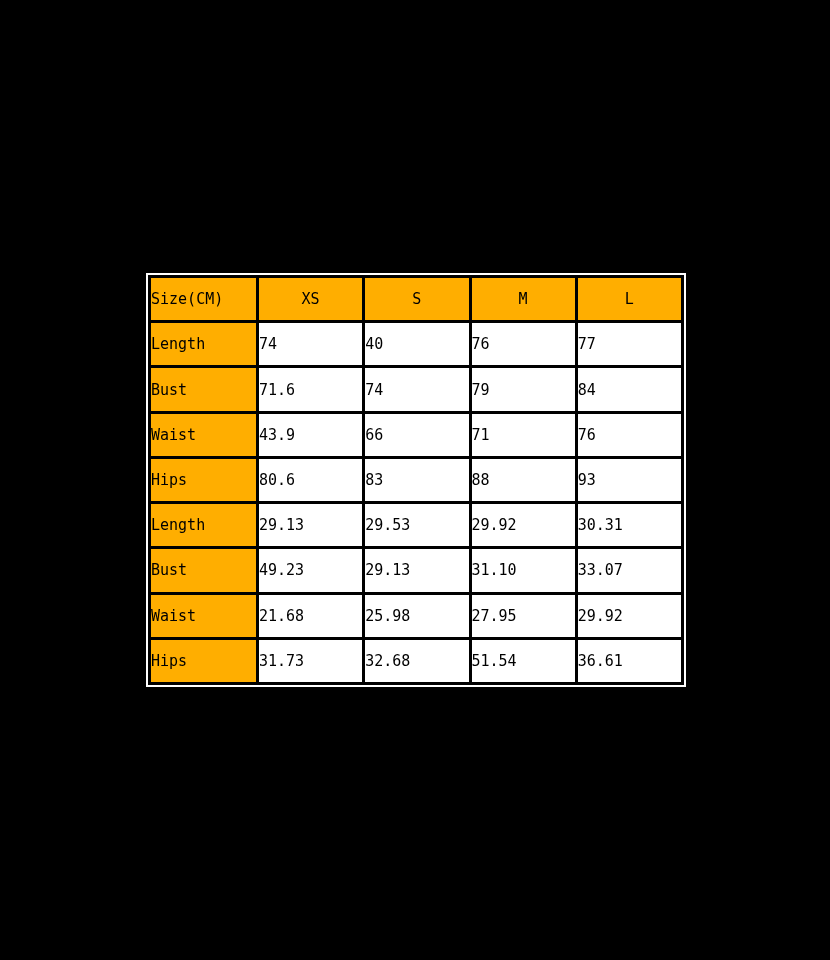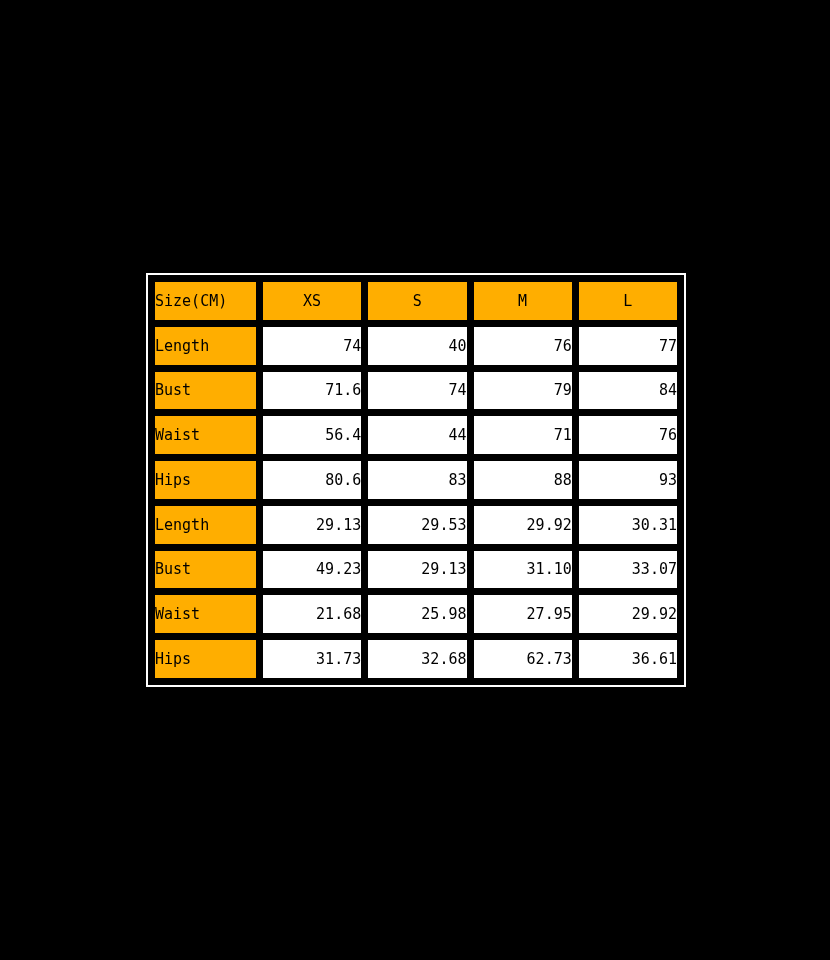--- a/index.html
+++ b/index.html
@@ -23,40 +23,40 @@
     box-sizing: border-box;
     padding: 2px;
   }
   table.size-chart {
     border-collapse: collapse;
     width: 100%;
     height: 100%;
     table-layout: fixed;
   }
   table.size-chart td {
-    border: 7px solid #000000;
+    border: 3px solid #000000;
     font-size: 15px;
     color: #000000;
     height: 41px;
     padding: 0 0 0 0;
     box-sizing: border-box;
   }
   td.label {
     background: #ffae00;
     text-align: left;
     padding-left: 6px;
     width: 108px;
   }
   td.headcell {
     background: #ffae00;
     text-align: center;
   }
   td.valcell {
     background: #ffffff;
-    text-align: right;
+    text-align: left;
   }
 </style>
 </head>
 <body>
 
 <div id="size-chart-wrap">
   <table class="size-chart">
     <tbody>
       <tr>
         <td class="label">Size(CM)</td>
@@ -74,22 +74,22 @@
       </tr>
       <tr>
         <td class="label">Bust</td>
         <td class="valcell">71.6</td>
         <td class="valcell">74</td>
         <td class="valcell">79</td>
         <td class="valcell">84</td>
       </tr>
       <tr>
         <td class="label">Waist</td>
-        <td class="valcell">56.4</td>
-        <td class="valcell">44</td>
+        <td class="valcell">43.9</td>
+        <td class="valcell">66</td>
         <td class="valcell">71</td>
         <td class="valcell">76</td>
       </tr>
       <tr>
         <td class="label">Hips</td>
         <td class="valcell">80.6</td>
         <td class="valcell">83</td>
         <td class="valcell">88</td>
         <td class="valcell">93</td>
       </tr>
@@ -111,18 +111,18 @@
         <td class="label">Waist</td>
         <td class="valcell">21.68</td>
         <td class="valcell">25.98</td>
         <td class="valcell">27.95</td>
         <td class="valcell">29.92</td>
       </tr>
       <tr>
         <td class="label">Hips</td>
         <td class="valcell">31.73</td>
         <td class="valcell">32.68</td>
-        <td class="valcell">62.73</td>
+        <td class="valcell">51.54</td>
         <td class="valcell">36.61</td>
       </tr>
     </tbody>
   </table>
 </div>
 
 </body></html>

